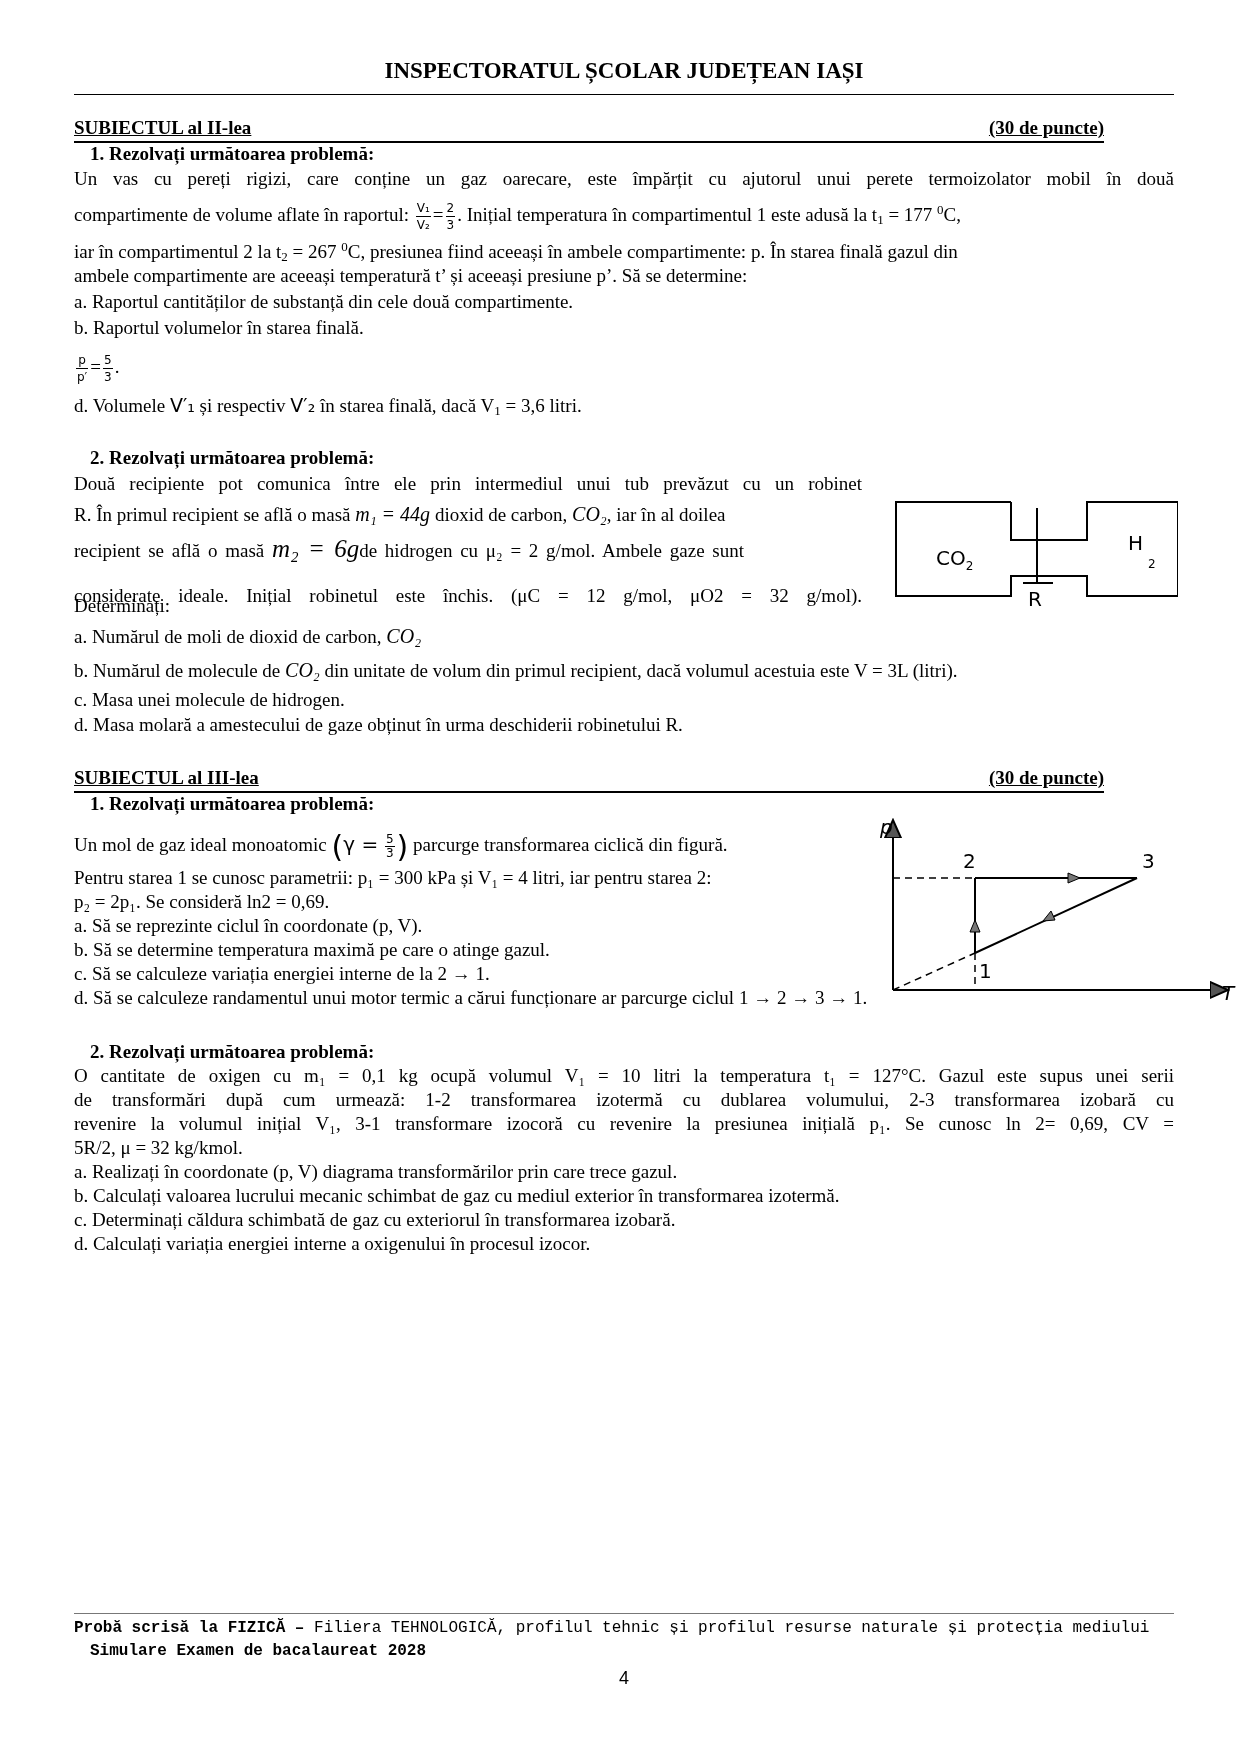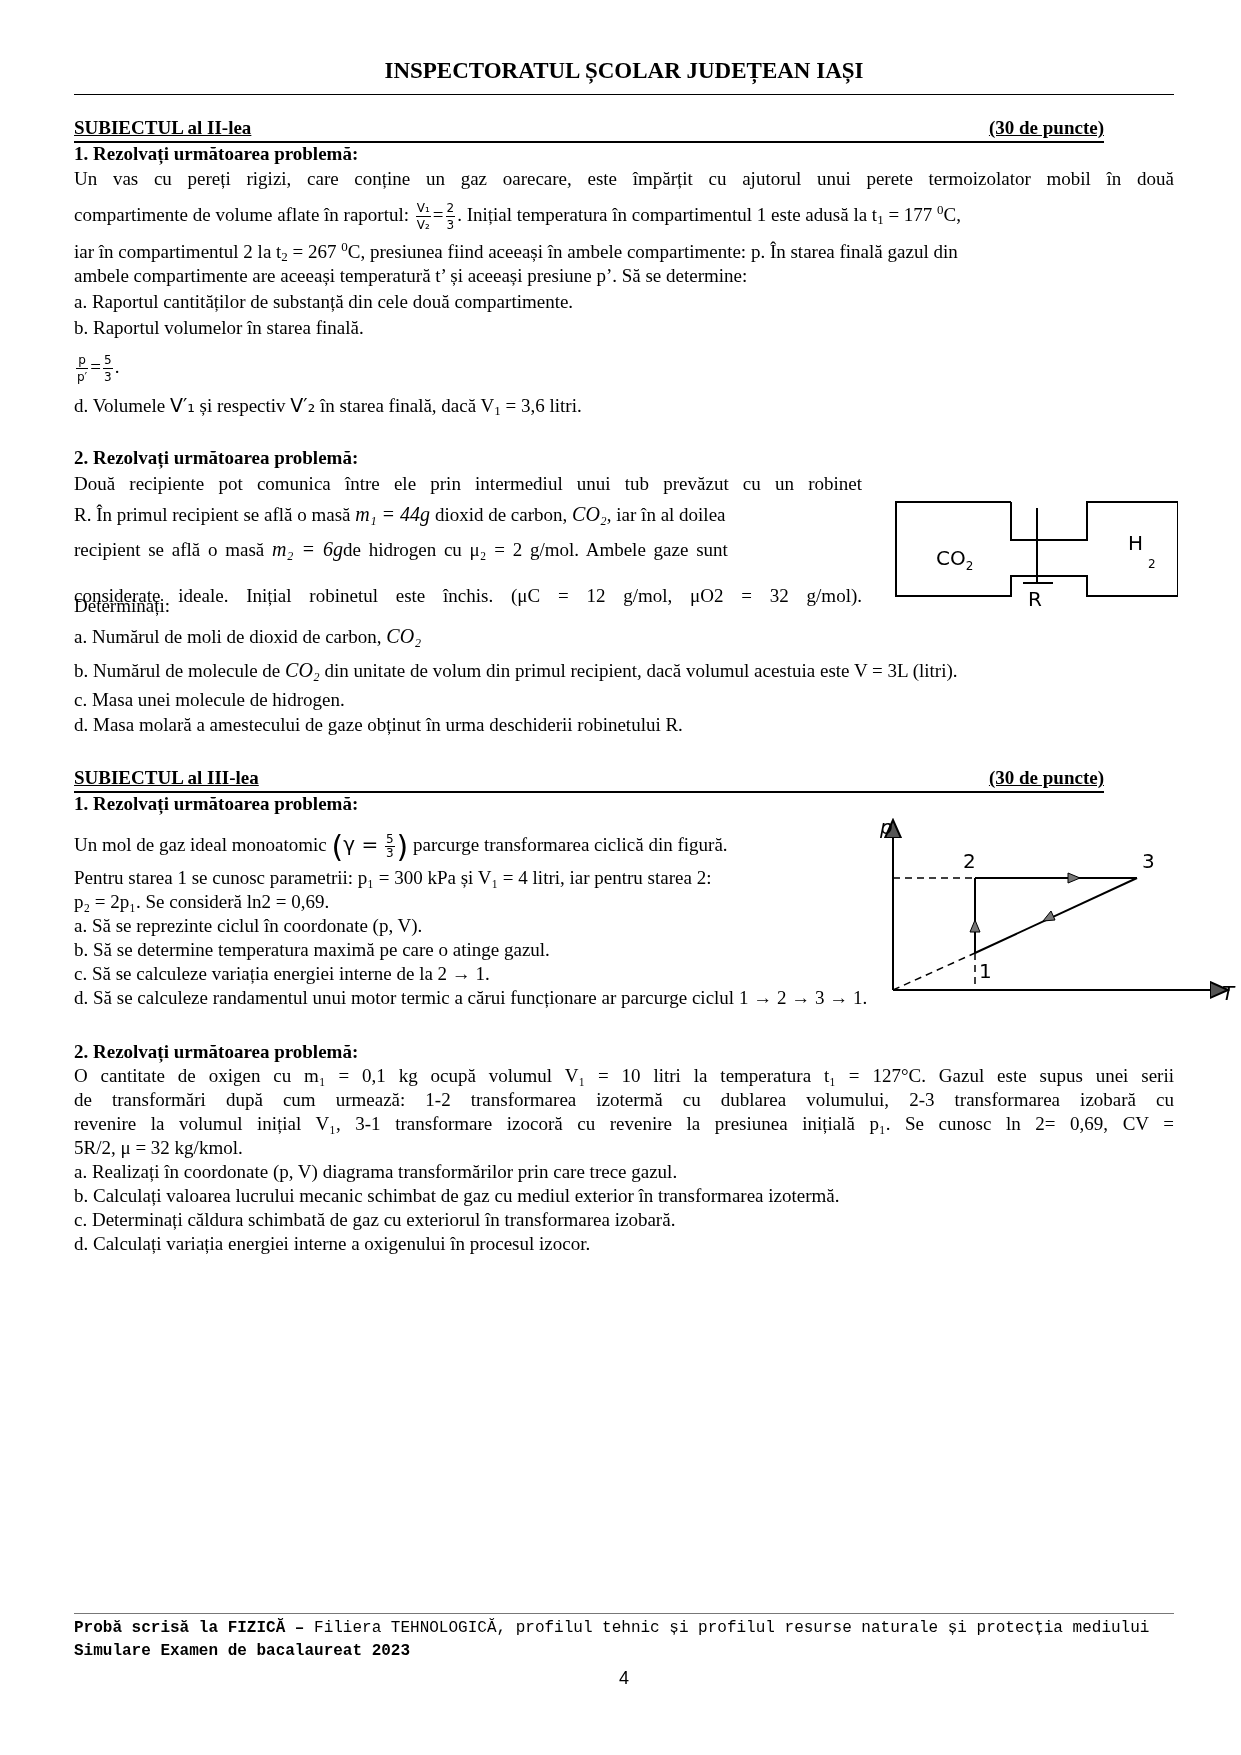--- a/index.html
+++ b/index.html
@@ -7,21 +7,21 @@
          font-family: "Liberation Serif", serif; color: #000; }
   .page { position: absolute; left: 74px; top: 0; width: 1100px; }
   .hdr-title { position: absolute; left: 0; top: 58px; width: 1100px; text-align: center;
                font-weight: bold; font-size: 23px; }
   .hdr-rule { position: absolute; left: 0; top: 94px; width: 1100px; height: 0; border-top: 1.5px solid #000; }
   .sec-head { position: absolute; left: 0; width: 1030px; height: 24px; font-weight: bold; font-size: 19px;
               border-bottom: 2.5px solid #000; }
   .sec-head .l { position: absolute; left: 0; top: 0; text-decoration: underline; }
   .sec-head .r { position: absolute; right: 0; top: 0; text-decoration: underline; }
   .line { position: absolute; left: 0; font-size: 19px; white-space: nowrap; line-height: 24px; }
-  .b { font-weight: bold; }
+  .b { font-weight: bold; margin-left: 16px; }
   .just { width: 1100px; text-align: justify; text-align-last: justify; white-space: normal; }
   .just2 { width: 788px; text-align: justify; text-align-last: justify; white-space: normal; }
   sub { font-size: 13px; vertical-align: -3px; line-height: 0; }
   sup { font-size: 13px; vertical-align: 7px; line-height: 0; }
   .frac { display: inline-block; vertical-align: middle; text-align: center; font-family: "DejaVu Sans", sans-serif;
           font-size: 12px; line-height: 16px; margin: 0 2px; }
   .frac .n { display: block; border-bottom: 1px solid #000; padding: 0 1px; }
   .frac .d { display: block; padding: 0 1px; }
   .it { font-style: italic; font-size: 22px; }
   .sans { font-family: "DejaVu Sans", sans-serif; }
@@ -64,21 +64,21 @@
   <div class="line" style="top:393px;">
     <span>d. Volumele </span><span class="sans">V′₁</span><span> și respectiv </span><span class="sans">V′₂</span><span> în starea finală, dacă V</span><sub>1</sub><span> = 3,6 litri.</span>
   </div>
 
   <div class="line b" style="top:446px;">2. Rezolvați următoarea problemă:</div>
   <div class="line just2" style="top:472px;">Două recipiente pot comunica între ele prin intermediul unui tub prevăzut cu un robinet</div>
   <div class="line" style="top:502px;">
     <span>R. În primul recipient se află o masă </span><span class="it" style="font-size:20px">m₁ = 44g</span><span> dioxid de carbon, </span><span class="it" style="font-size:20px">CO₂</span><span>, iar în al doilea</span>
   </div>
   <div class="line" style="top:537px;word-spacing:3px;">
-    <span>recipient se află o masă </span><span class="it" style="font-size:20px">m₂ = 6g</span><span>de hidrogen cu μ₂ = 2 g/mol. Ambele gaze sunt</span>
+    <span>recipient se află o masă </span><span class="it" style="font-size:25px">m₂ = 6g</span><span>de hidrogen cu μ₂ = 2 g/mol. Ambele gaze sunt</span>
   </div>
   <div class="line just2" style="top:584px;">considerate ideale. Inițial robinetul este închis. (μC = 12 g/mol, μO2 = 32 g/mol).</div>
   <div class="line" style="top:594px;">Determinați:</div>
   <div class="line" style="top:624px;">
     <span>a. Numărul de moli de dioxid de carbon, </span><span class="it" style="font-size:20px">CO₂</span>
   </div>
   <div class="line" style="top:658px;">
     <span>b. Numărul de molecule de </span><span class="it" style="font-size:20px">CO₂</span>
     <span>din unitate de volum din primul recipient, dacă volumul acestuia este V = 3L (litri).</span>
   </div>
@@ -149,15 +149,15 @@
   <div class="line" style="top:1136px;">5R/2, μ = 32 kg/kmol.</div>
   <div class="line" style="top:1160px;">a. Realizați în coordonate (p, V) diagrama transformărilor prin care trece gazul.</div>
   <div class="line" style="top:1184px;">b. Calculați valoarea lucrului mecanic schimbat de gaz cu mediul exterior în transformarea izotermă.</div>
   <div class="line" style="top:1208px;">c. Determinați căldura schimbată de gaz cu exteriorul în transformarea izobară.</div>
   <div class="line" style="top:1232px;">d. Calculați variația energiei interne a oxigenului în procesul izocor.</div>
 
   <div class="foot-rule"></div>
   <div class="foot" style="top:1619px;">
     <b>Probă scrisă la FIZICĂ – </b><span>Filiera TEHNOLOGICĂ, profilul tehnic și profilul resurse naturale și protecția mediului</span>
   </div>
-  <div class="foot b" style="top:1642px;">Simulare Examen de bacalaureat 2023</div>
+  <div class="foot b" style="top:1642px;">Simulare Examen de bacalaureat 2028</div>
   <div class="pagenum">4</div>
 </div>
 
 </body></html>

